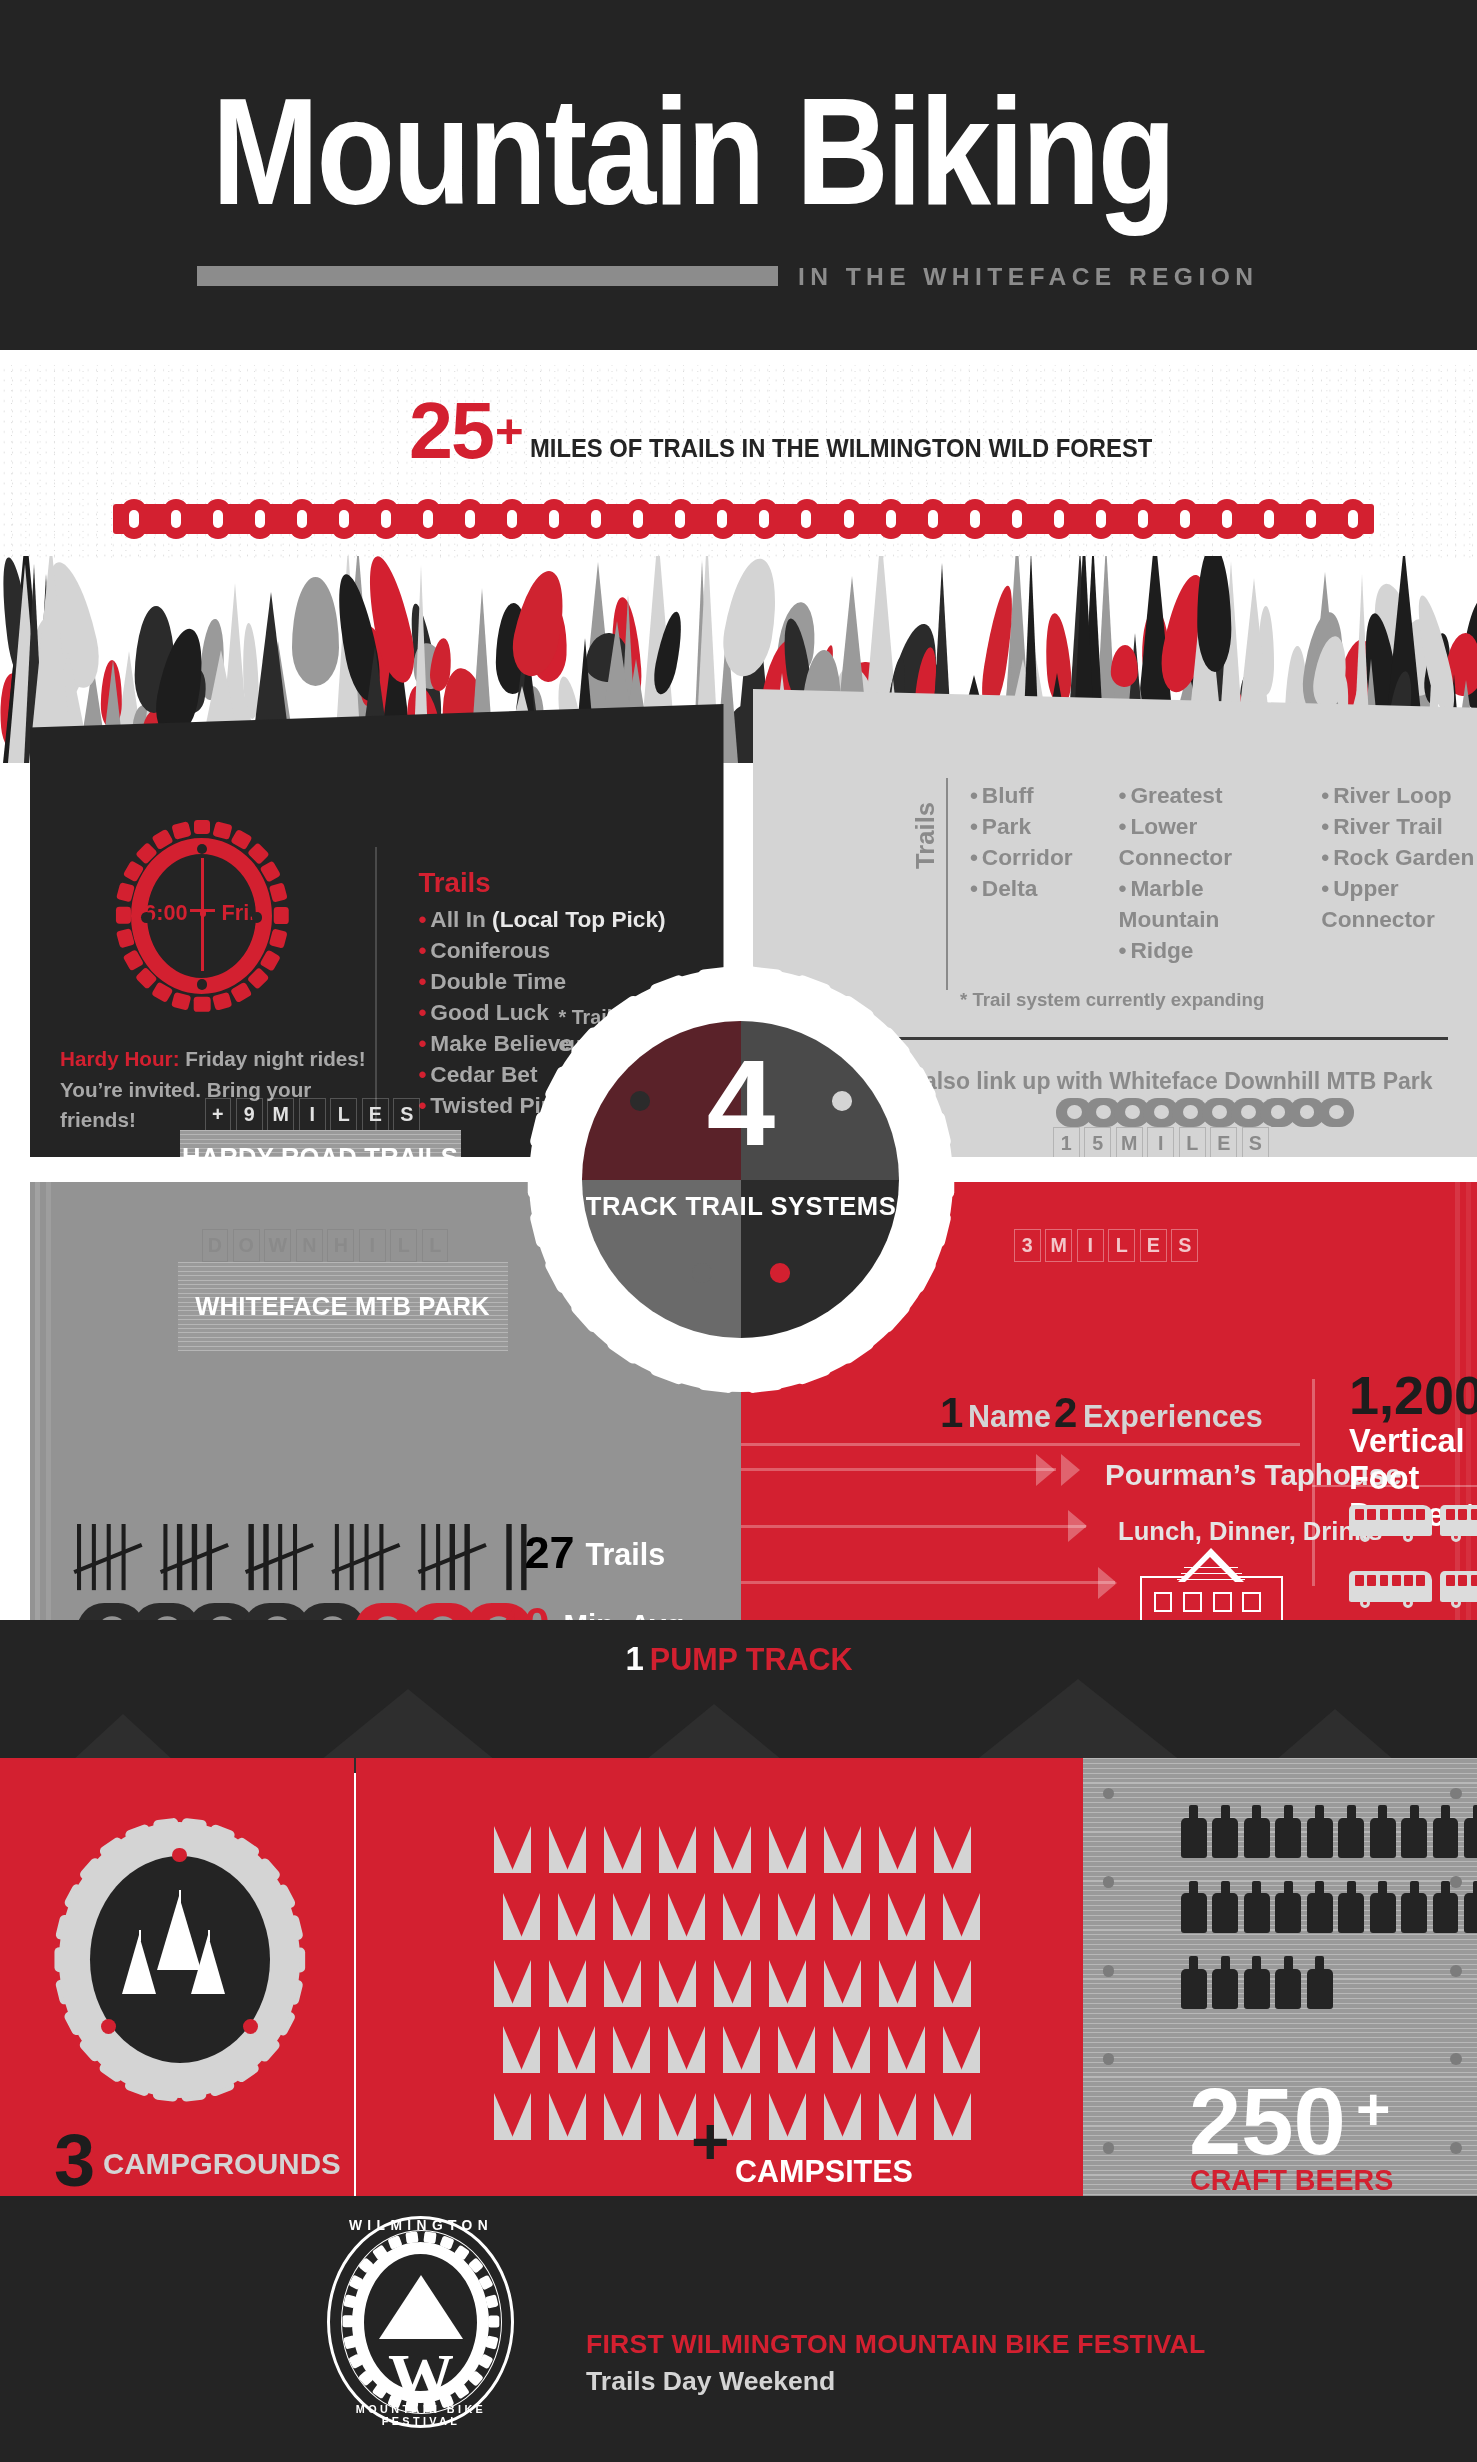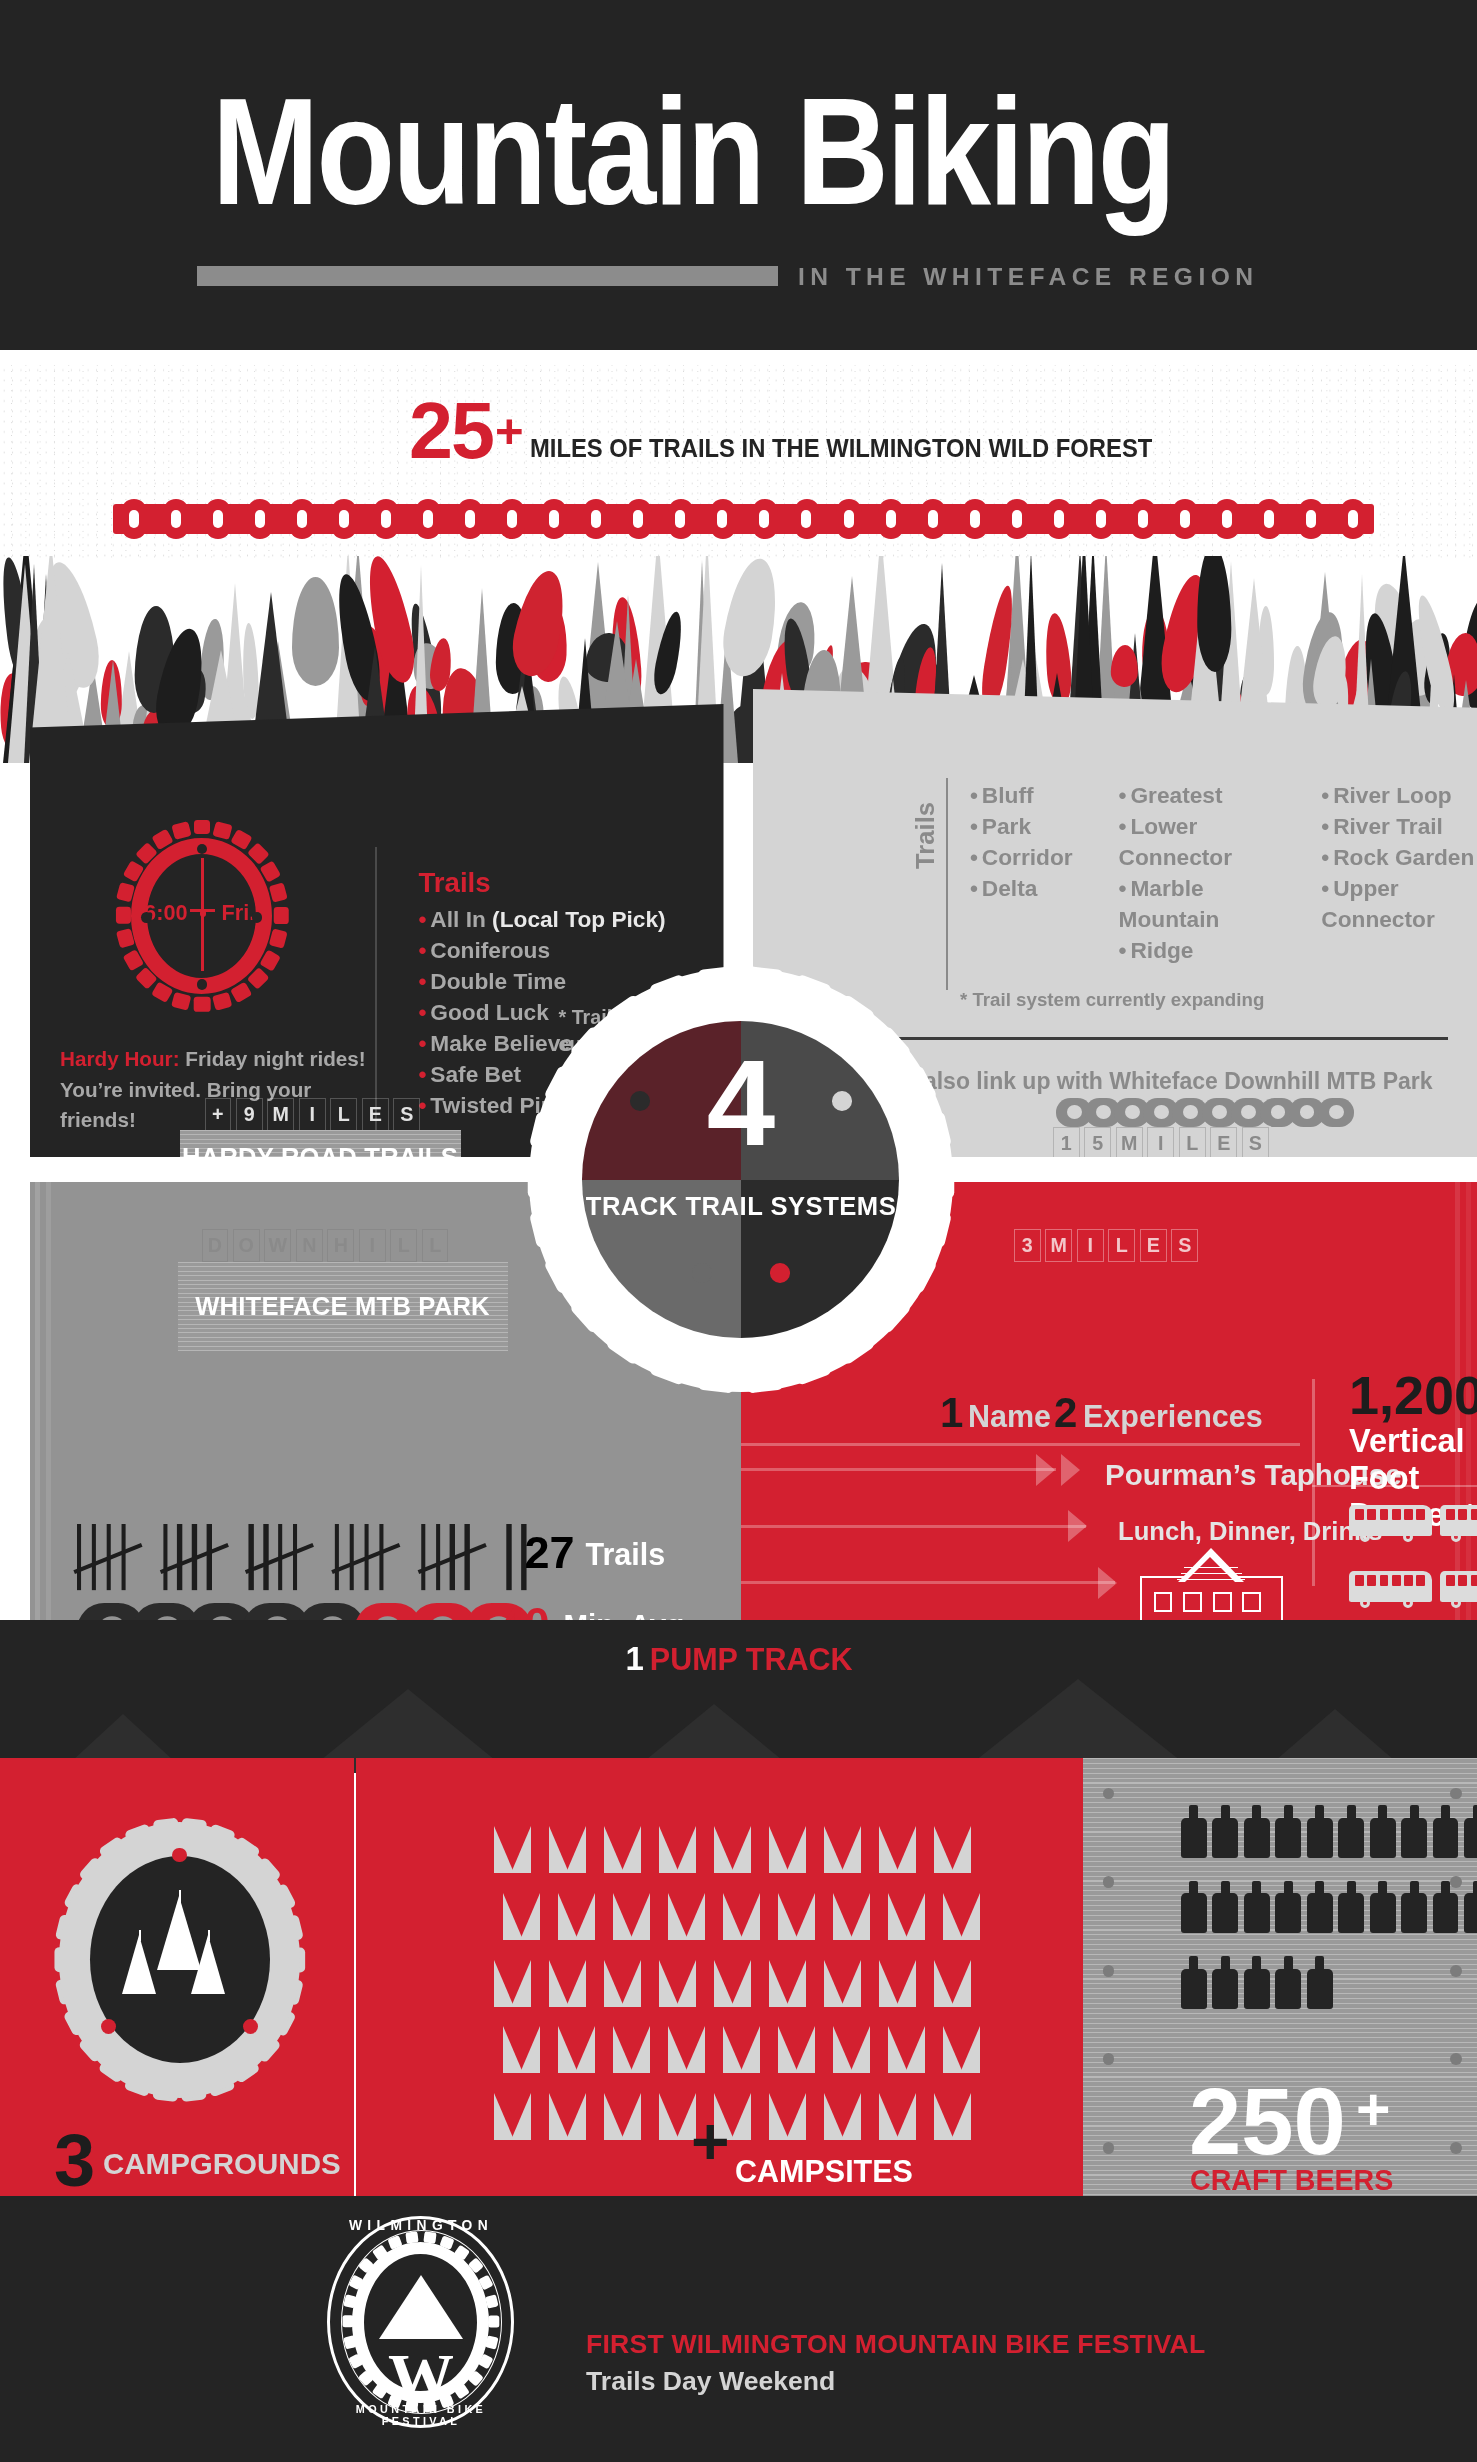--- a/index.html
+++ b/index.html
@@ -508,21 +508,21 @@
     <div class="vdiv-dark"></div>
 
     <div class="hardy-trails">
       <h3>Trails</h3>
       <ul id="hardy-ul">
           <li><span class="bullet">•</span><span>All In</span><span class="bold-w"> (Local Top Pick)</span></li>
           <li><span class="bullet">•</span><span>Coniferous</span></li>
           <li><span class="bullet">•</span><span>Double Time</span></li>
           <li><span class="bullet">•</span><span>Good Luck</span></li>
           <li><span class="bullet">•</span><span>Make Believe</span></li>
-          <li><span class="bullet">•</span><span>Safe Bet</span></li>
+          <li><span class="bullet">•</span><span>Cedar Bet</span></li>
           <li><span class="bullet">•</span><span>Twisted Pine</span></li>
         </ul>
     </div>
     <div class="hardy-note">* Trail system is currently expanding</div>
 
     <div class="miles-strip dark" id="hardy-miles" style="left:175px; top:394px;">
         <div class="cell">+</div>
         <div class="cell">9</div>
         <div class="cell">M</div>
         <div class="cell">I</div>

